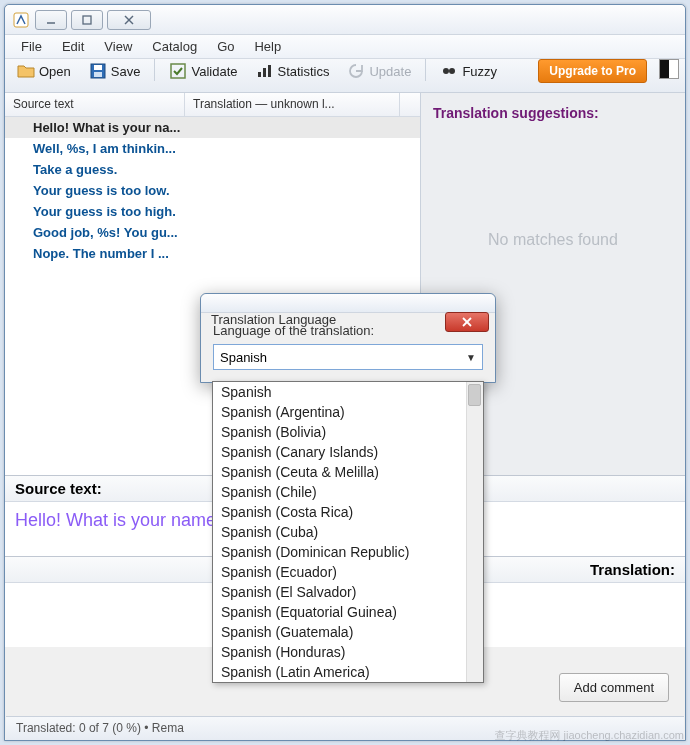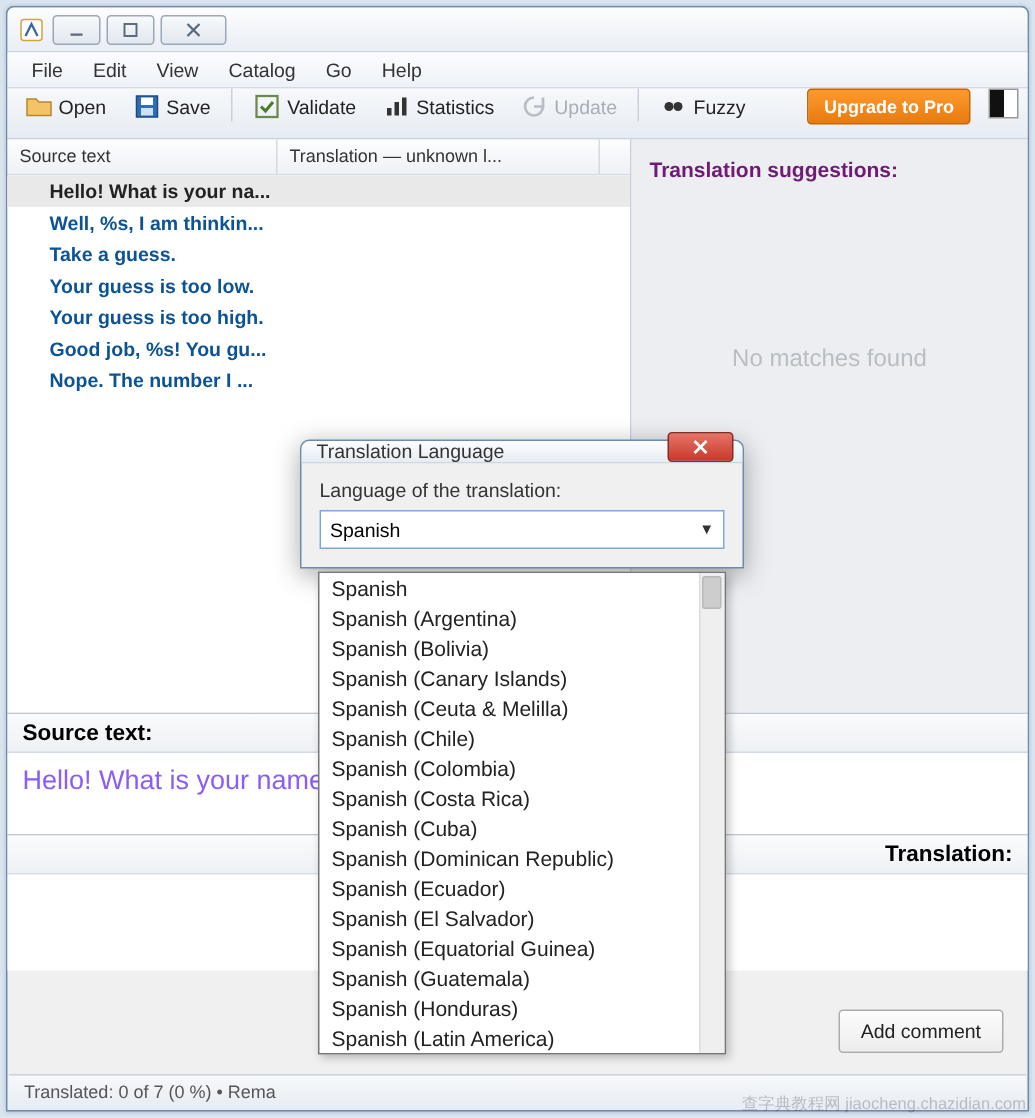--- a/index.html
+++ b/index.html
@@ -45,21 +45,21 @@
 .src-body { background: #fff; padding: 8px 10px; font-size: 18px; color: #8b5cf6; min-height: 54px; }
 
 .trans-section { border-top: 1px solid #c0c7d2; text-align: right; }
 .trans-body { background: #fff; min-height: 64px; }
 
 .statusbar { position: absolute; bottom: 0; left: 1px; right: 1px; height: 24px; background: linear-gradient(#f6f8fb,#e7ecf3); border-top: 1px solid #c9d1dc; font-size: 12px; color: #555; padding: 4px 10px; }
 
 .add-comment { position: absolute; right: 16px; bottom: 38px; padding: 6px 14px; background: linear-gradient(#fdfdfd,#ececec); border: 1px solid #acacac; border-radius: 3px; font-size: 13px; cursor: pointer; color: #222; }
 
 .dialog { position: absolute; left: 200px; top: 293px; width: 296px; background: #f0f0f0; border: 1px solid #6b8caf; border-radius: 6px 6px 0 0; box-shadow: 0 4px 18px rgba(0,0,0,.35); z-index: 10; }
-.dlg-title { height: 15px; background: linear-gradient(#fdfdfe,#e6ecf4); border-bottom: 1px solid #cfd6e0; display: flex; align-items: flex-end; padding: 0 6px 0 10px; font-size: 13px; border-radius: 6px 6px 0 0; }
+.dlg-title { height: 15px; background: linear-gradient(#fdfdfe,#e6ecf4); border-bottom: 1px solid #cfd6e0; display: flex; align-items: flex-start; padding: 18px 6px 0 10px; font-size: 13px; border-radius: 6px 6px 0 0; }
 .dlg-title span { flex: 1; color: #333; }
 .dlg-close { width: 44px; height: 20px; background: linear-gradient(#e67467,#c8392b); border: 1px solid #8f2a20; border-radius: 3px; color: #fff; display: flex; align-items: center; justify-content: center; font-size: 12px; font-weight: bold; cursor: pointer; }
 .dlg-body { padding: 10px 12px 12px; }
 .dlg-label { font-size: 13px; color: #333; margin-bottom: 6px; }
 .combo { height: 26px; border: 1px solid #7ea7d8; background: #fff; display: flex; align-items: center; padding: 0 6px; font-size: 13px; cursor: pointer; position: relative; }
 .combo .arrow { position: absolute; right: 6px; font-size: 10px; color: #333; }
 
 .dropdown { position: absolute; left: 212px; top: 381px; width: 272px; max-height: 360px; background: #fff; border: 1px solid #767676; box-shadow: 2px 2px 6px rgba(0,0,0,.25); z-index: 20; overflow: hidden; }
 .dropdown .dd-item { padding: 2px 8px; font-size: 14px; color: #222; cursor: pointer; white-space: nowrap; }
 .dd-scroll { position: absolute; right: 0; top: 0; bottom: 0; width: 17px; background: #efefef; border-left: 1px solid #dcdcdc; }
@@ -228,21 +228,20 @@
   </div>
 </div>
 
 <div class="dropdown" id="dropdown">
   <div class="dd-item">Spanish</div>
     <div class="dd-item">Spanish (Argentina)</div>
     <div class="dd-item">Spanish (Bolivia)</div>
     <div class="dd-item">Spanish (Canary Islands)</div>
     <div class="dd-item">Spanish (Ceuta &amp; Melilla)</div>
     <div class="dd-item">Spanish (Chile)</div>
-    <div class="dd-item">Spanish (Colombia)</div>
     <div class="dd-item">Spanish (Costa Rica)</div>
     <div class="dd-item">Spanish (Cuba)</div>
     <div class="dd-item">Spanish (Dominican Republic)</div>
     <div class="dd-item">Spanish (Ecuador)</div>
     <div class="dd-item">Spanish (El Salvador)</div>
     <div class="dd-item">Spanish (Equatorial Guinea)</div>
     <div class="dd-item">Spanish (Guatemala)</div>
     <div class="dd-item">Spanish (Honduras)</div>
     <div class="dd-item">Spanish (Latin America)</div>
     <div class="dd-scroll">

